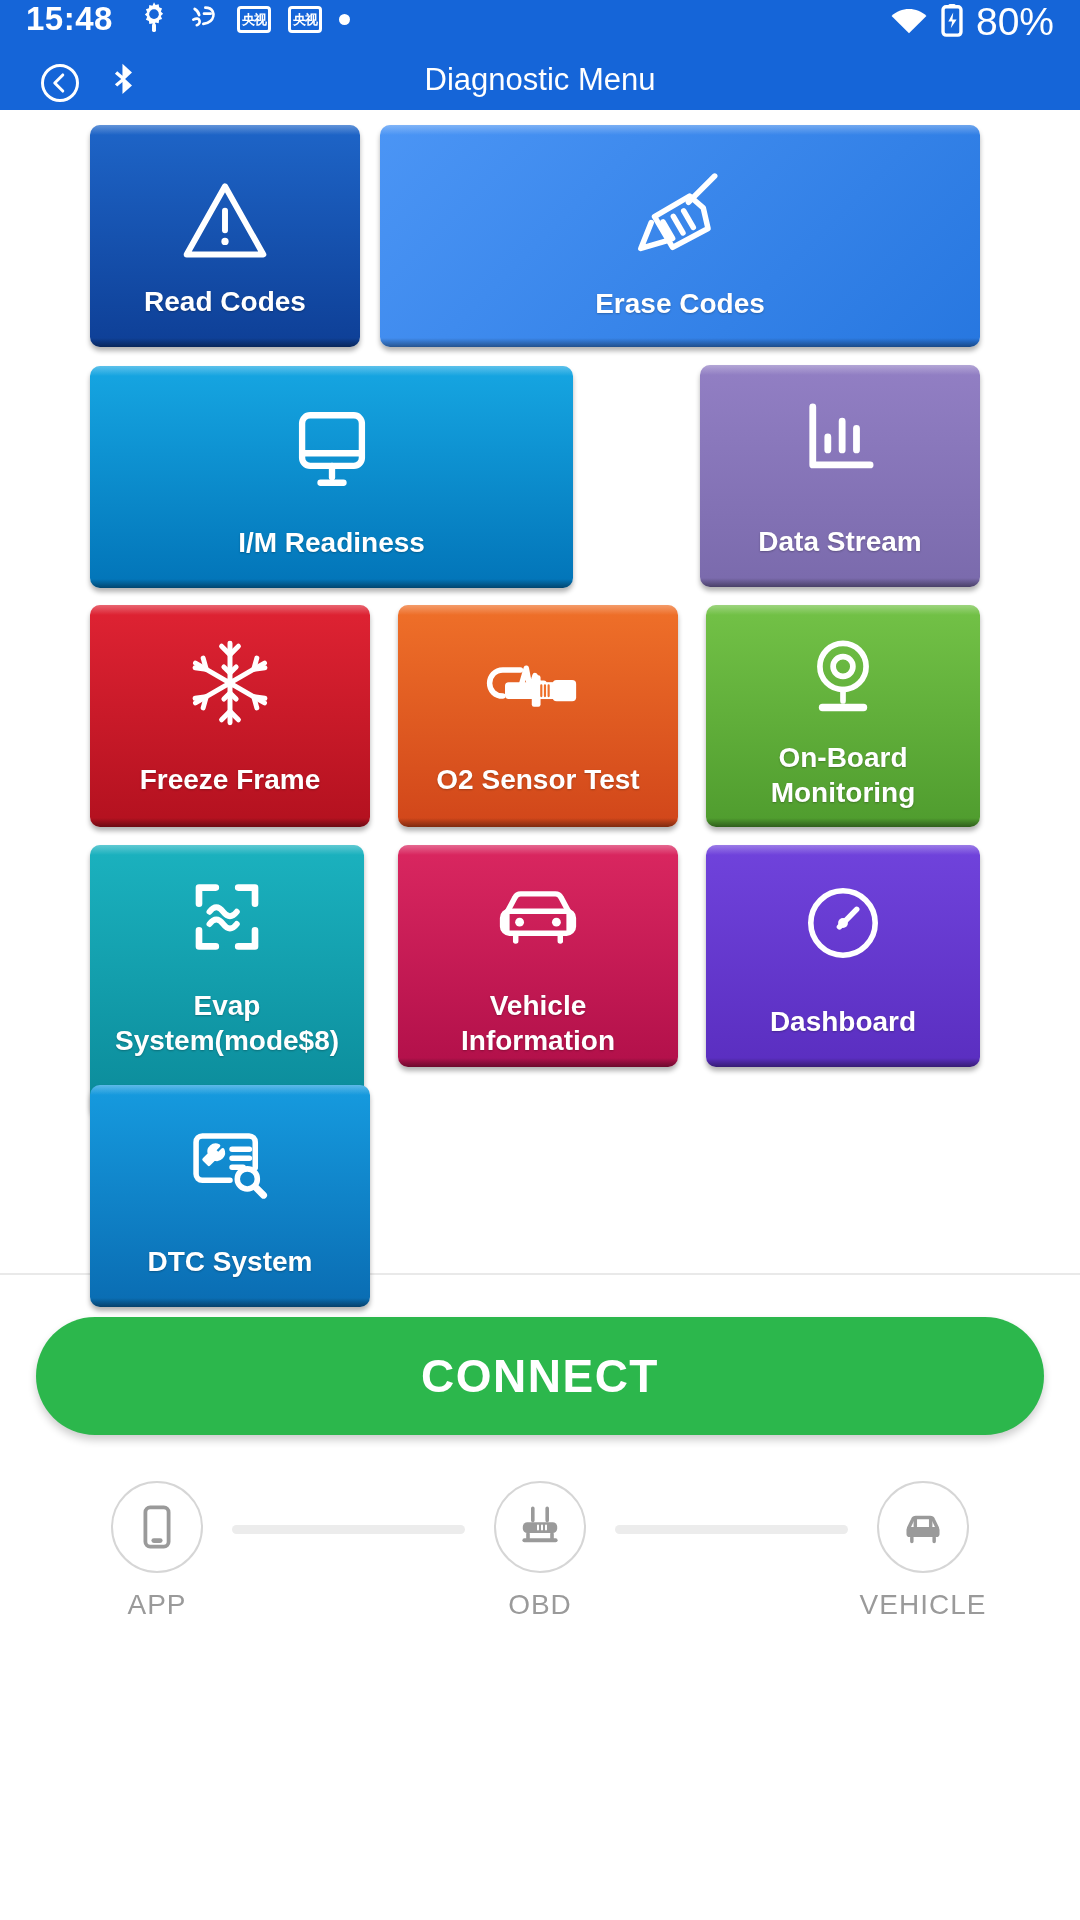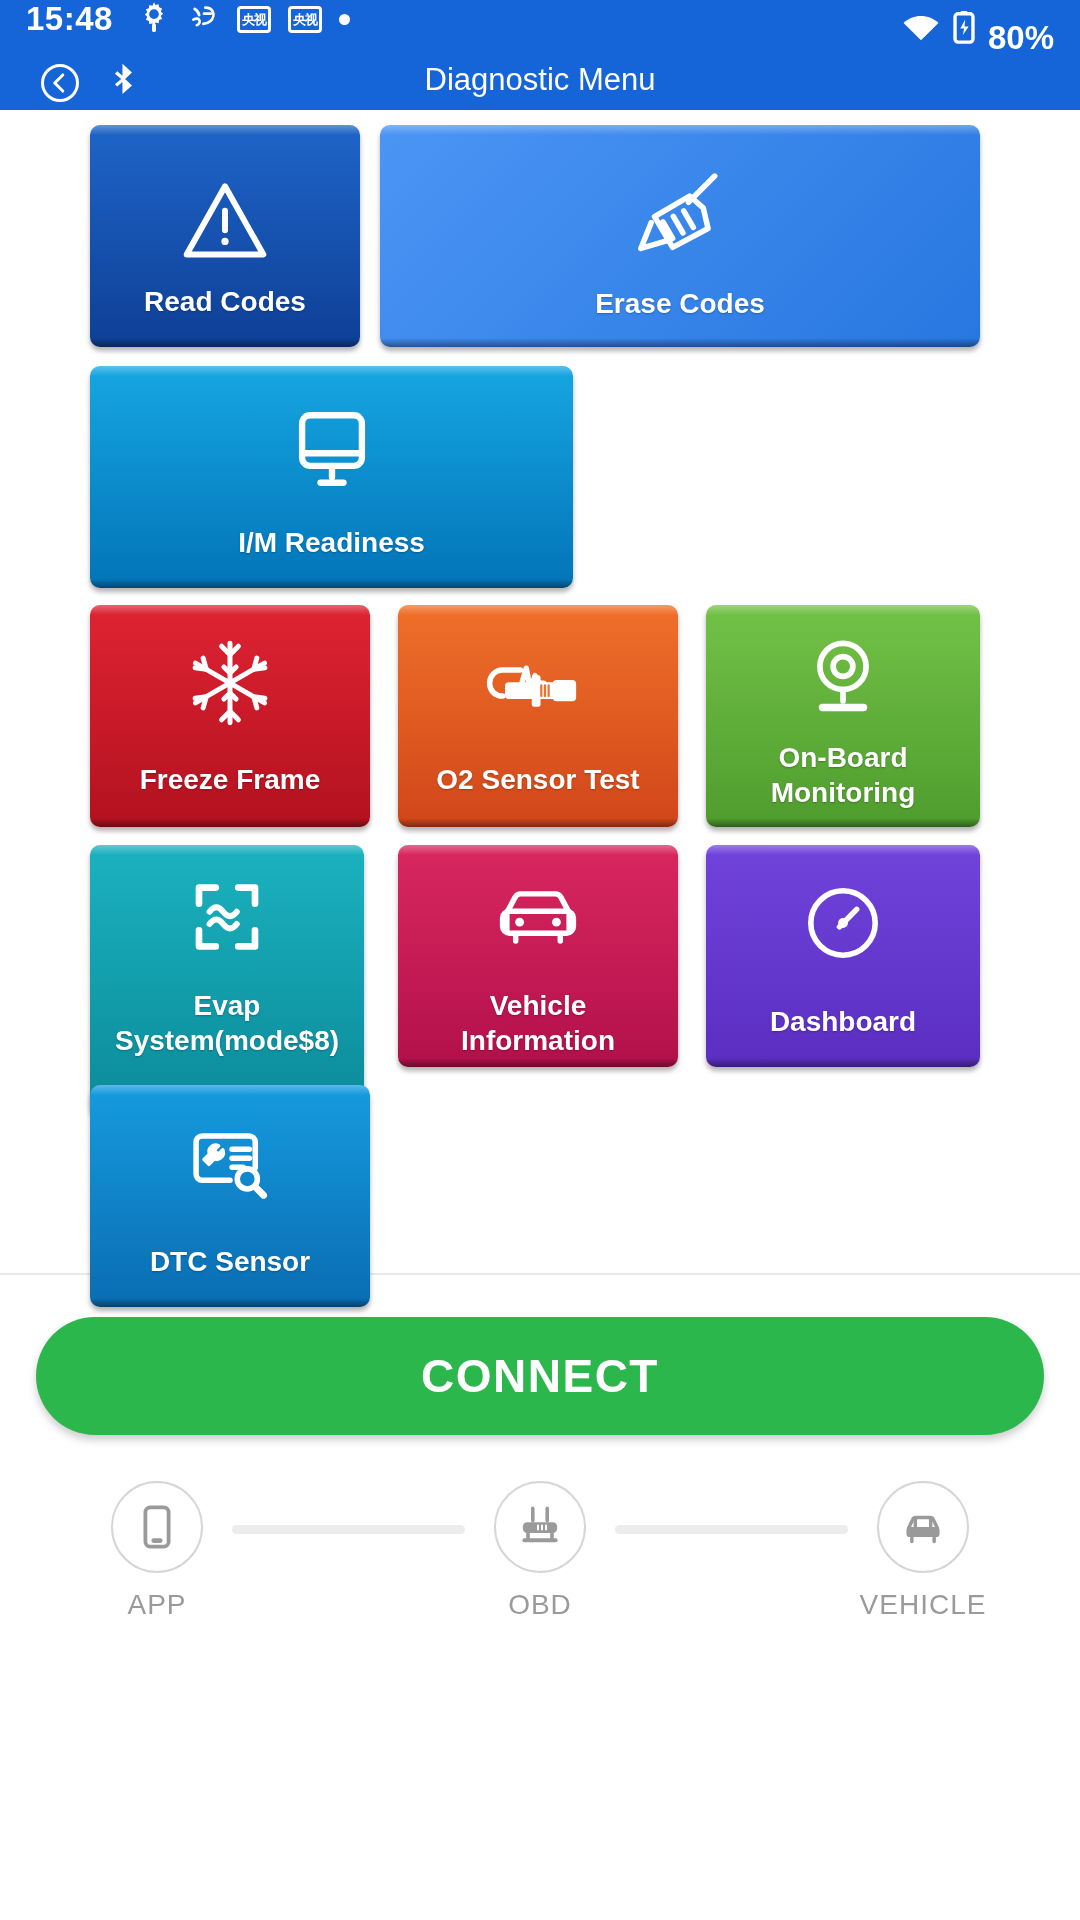--- a/index.html
+++ b/index.html
@@ -12,21 +12,21 @@
   }
 
   
   .statusbar{
     height:62px; background:#1565D8; color:#fff;
     display:flex; align-items:flex-start; padding:0 26px;
   }
   .sb-time{ font-size:33px; font-weight:700; letter-spacing:.5px; }
   .sb-left-icons{ display:flex; align-items:center; gap:17px; margin-left:24px; }
   .sb-right{ margin-left:auto; display:flex; align-items:center; gap:13px; }
-  .sb-batt-text{ font-size:33px; font-weight:700;margin-top:19px; }
+  .sb-batt-text{ font-size:39px; font-weight:400; }
   .sb-dot{ width:11px; height:11px; border-radius:50%; background:#fff; }
   .cn-badge{
     width:34px;height:27px;border:3px solid #fff;border-radius:4px;
     display:flex;align-items:center;justify-content:center;
     font-size:13px;font-weight:700;line-height:1;color:#fff;
     letter-spacing:-1px;
   }
 
   
   .appbar{
@@ -188,20 +188,29 @@
       <svg width="92" height="86" viewBox="0 0 24 22" fill="none" stroke="#fff" stroke-width="1.65" stroke-linecap="round" stroke-linejoin="round">
         <rect x="4.2" y="2.2" width="15.6" height="13.2" rx="2.1"></rect>
         <path d="M4.4 12.1h15.2"></path>
         <path d="M12 15.4v3.0"></path>
         <path d="M9.0 19.8h6"></path>
       </svg>
     </div>
     <div class="t-label" style="top:160px;">I/M Readiness</div>
   </div>
 
+  <div class="tile" style="left:700px; top:255px; width:280px; height:222px; background:linear-gradient(to bottom,#927FC4,#7A6AAC);">
+    <div class="t-icon" style="top:32px;">
+      <svg width="86" height="80" viewBox="0 0 24 22" fill="none" stroke="#fff" stroke-width="1.9" stroke-linecap="round" stroke-linejoin="round">
+        <path d="M4.4 2.6v16.2h16"></path>
+        <path d="M8.6 14.6v-3.6M12.6 14.6V6.6M16.6 14.6v-6"></path>
+      </svg>
+    </div>
+    <div class="t-label" style="top:160px;">Data Stream</div>
+  </div>
 
   <div class="tile" style="left:90px; top:495px; width:280px; height:222px; background:linear-gradient(to bottom,#DF2333,#B3111F);">
     <div class="t-icon" style="top:32px;">
       <svg width="92" height="92" viewBox="0 0 24 24" fill="none" stroke="#fff" stroke-width="1.3" stroke-linecap="round" stroke-linejoin="round">
         <path d="M12 1.6v20.8M3 6.8l18 10.4M21 6.8L3 17.2"></path>
         <path d="M12 4.6l-2.2-2.2M12 4.6l2.2-2.2M12 19.4l-2.2 2.2M12 19.4l2.2 2.2"></path>
         <path d="M5.8 8.4L2.9 8.0M5.8 8.4L5.0 5.5M18.2 15.6l2.9.4M18.2 15.6l.8 2.9"></path>
         <path d="M18.2 8.4l2.9-.4M18.2 8.4l.8-2.9M5.8 15.6l-2.9.4M5.8 15.6l-.8 2.9"></path>
         <path d="M12 9.4l-1.6-1.6M12 9.4l1.6-1.6M12 14.6l-1.6 1.6M12 14.6l1.6 1.6"></path>
       </svg>
@@ -277,21 +286,21 @@
   <div class="tile" style="left:90px; top:975px; width:280px; height:222px; background:linear-gradient(to bottom,#169BDF,#0A6CB2);">
     <div class="t-icon" style="top:38px;">
       <svg width="90" height="80" viewBox="0 0 26 22" fill="none" stroke="#fff" stroke-width="1.6" stroke-linecap="round" stroke-linejoin="round">
         <path d="M20.3 12.4V5.0c0-1.0-.8-1.8-1.8-1.8H5.0c-1.0 0-1.8.8-1.8 1.8v9.2c0 1.0.8 1.8 1.8 1.8h8.0"></path>
         <path d="M9.7 6.0a1.9 1.9 0 00-2.6 2.4l-1.6 1.6 1.4 1.4 1.6-1.6a1.9 1.9 0 002.4-2.6L9.6 8.5 8.4 7.3z" fill="#fff" stroke-width="1.0"></path>
         <path d="M13.6 7.0h5.0M13.6 9.6h5.0M13.6 12.2h3.2"></path>
         <circle cx="18.0" cy="15.6" r="2.9"></circle>
         <path d="M20.3 17.9l2.4 2.4" stroke-width="2.0"></path>
       </svg>
     </div>
-    <div class="t-label" style="top:160px;">DTC Sensor</div>
+    <div class="t-label" style="top:160px;">DTC System</div>
   </div>
 
 </div>
 
 <div class="divider"></div>
 
 <div class="connect-area">
   <button class="connect-btn">CONNECT</button>
 
   <div class="conn-status">

